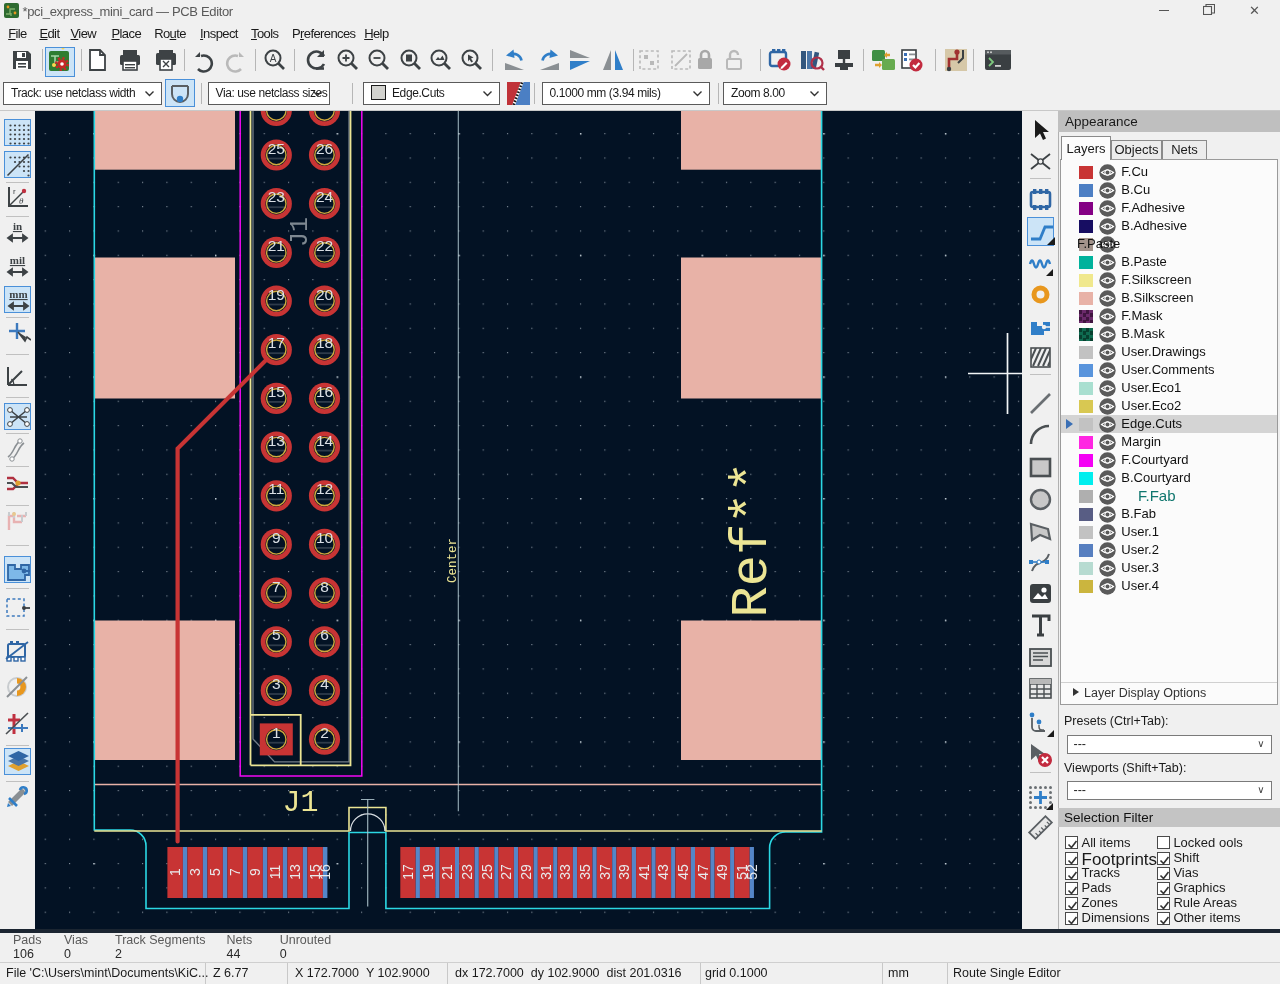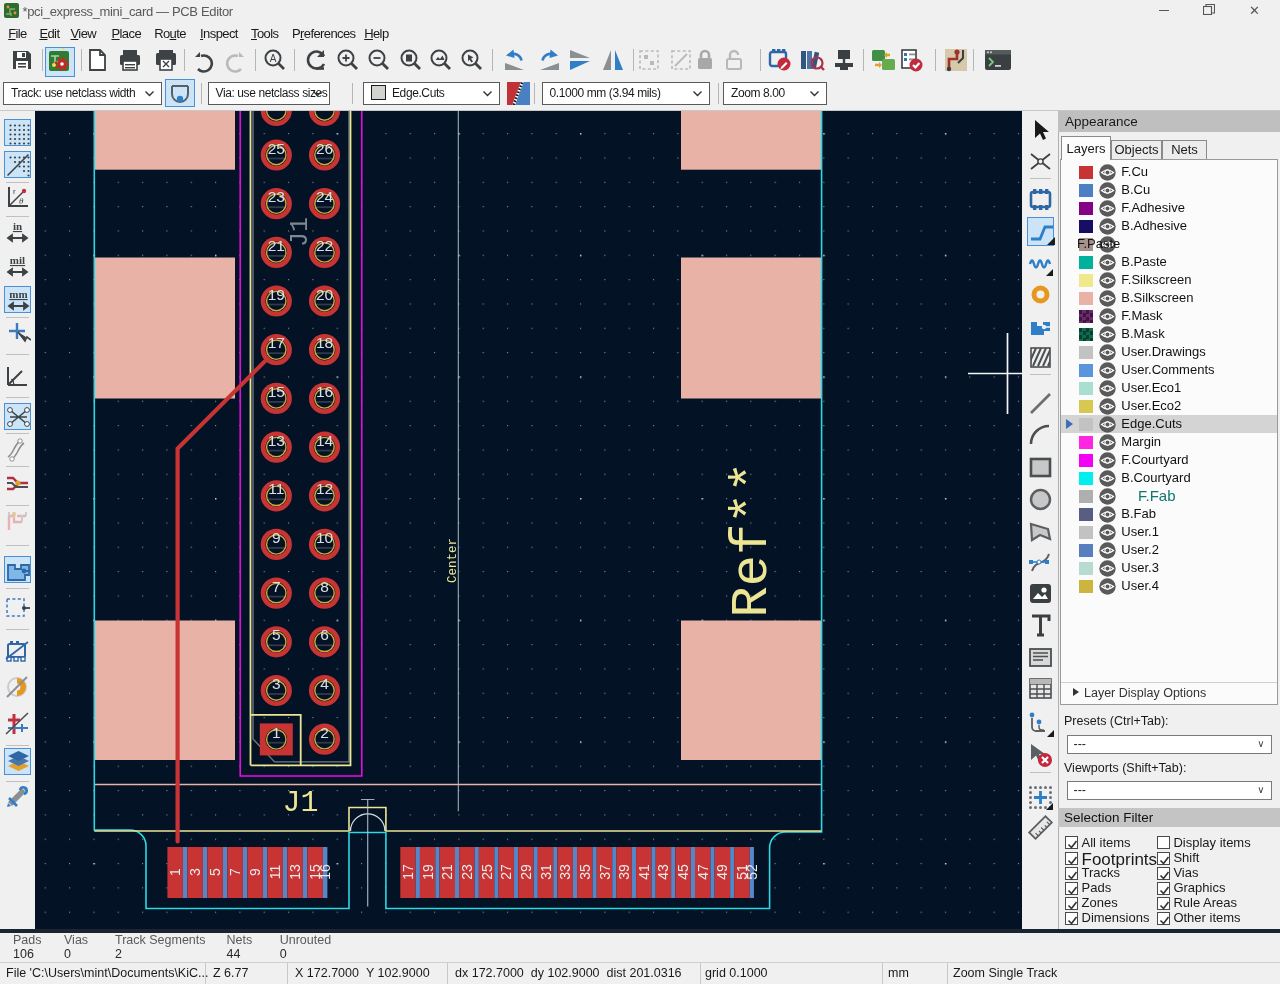--- a/index.html
+++ b/index.html
@@ -962,21 +962,21 @@
 <div style="position:absolute;left:1064px;top:714px;font-size:12.5px;color:#1a1a1a">Presets (Ctrl+Tab):</div>
 <div style="position:absolute;left:1066.5px;top:734.9px;width:205px;height:19px;background:#fff;border:1px solid #7a7a7a;box-sizing:border-box;font-size:12.5px;color:#1a1a1a;line-height:17px;padding-left:6px">---<span style="position:absolute;right:6px;top:-1px;color:#444;font-size:10px">∨</span></div>
 <div style="position:absolute;left:1064px;top:761px;font-size:12.5px;color:#1a1a1a">Viewports (Shift+Tab):</div>
 <div style="position:absolute;left:1066.5px;top:781px;width:205px;height:19px;background:#fff;border:1px solid #7a7a7a;box-sizing:border-box;font-size:12.5px;color:#1a1a1a;line-height:17px;padding-left:6px">---<span style="position:absolute;right:6px;top:-1px;color:#444;font-size:10px">∨</span></div>
 <div style="position:absolute;left:1058px;top:808px;width:222px;height:19px;background:#c4c4c4;font-size:13.5px;color:#111;line-height:19px;padding-left:6px;box-sizing:border-box">Selection Filter</div>
 <div style="position:absolute;left:1065px;top:836px;width:13px;height:13px;background:#fff;border:1px solid #4a4a4a;box-sizing:border-box"><svg width="13" height="13" viewBox="0 0 13 13">
       <path d="M2.5 6.5 L5.5 9.5 L10.5 3" fill="none" stroke="#333" stroke-width="1.6"></path>
     </svg></div>
 <div style="position:absolute;left:1081.5px;top:835px;font-size:13px;color:#1a1a1a">All items</div>
 <div style="position:absolute;left:1157px;top:836px;width:13px;height:13px;background:#fff;border:1px solid #4a4a4a;box-sizing:border-box"></div>
-<div style="position:absolute;left:1173.4px;top:835px;font-size:13px;color:#1a1a1a">Display items</div>
+<div style="position:absolute;left:1173.4px;top:835px;font-size:13px;color:#1a1a1a">Locked ools</div>
 <div style="position:absolute;left:1065px;top:852px;width:13px;height:13px;background:#fff;border:1px solid #4a4a4a;box-sizing:border-box"><svg width="13" height="13" viewBox="0 0 13 13">
       <path d="M2.5 6.5 L5.5 9.5 L10.5 3" fill="none" stroke="#333" stroke-width="1.6"></path>
     </svg></div>
 <div style="position:absolute;left:1081.5px;top:850px;font-size:17px;color:#1a1a1a">Footprints</div>
 <div style="position:absolute;left:1157px;top:852px;width:13px;height:13px;background:#fff;border:1px solid #4a4a4a;box-sizing:border-box"><svg width="13" height="13" viewBox="0 0 13 13">
       <path d="M2.5 6.5 L5.5 9.5 L10.5 3" fill="none" stroke="#333" stroke-width="1.6"></path>
     </svg></div>
 <div style="position:absolute;left:1173.4px;top:850px;font-size:13px;color:#1a1a1a">Shift</div>
 <div style="position:absolute;left:1065px;top:867px;width:13px;height:13px;background:#fff;border:1px solid #4a4a4a;box-sizing:border-box"><svg width="13" height="13" viewBox="0 0 13 13">
       <path d="M2.5 6.5 L5.5 9.5 L10.5 3" fill="none" stroke="#333" stroke-width="1.6"></path>
@@ -1022,18 +1022,18 @@
 <div style="position:absolute;left:226.5px;top:947px;font-size:12.5px;color:#2a2a2a">44</div>
 <div style="position:absolute;left:279.7px;top:933px;font-size:12.5px;color:#5a5a5a">Unrouted</div>
 <div style="position:absolute;left:279.7px;top:947px;font-size:12.5px;color:#2a2a2a">0</div>
 <div style="position:absolute;left:0;top:962px;width:1280px;height:22px;background:#f0f0f0;border-top:1px solid #cfcfcf;box-sizing:border-box"></div>
 <div style="position:absolute;left:6px;top:966px;font-size:12.5px;color:#1a1a1a;white-space:nowrap">File 'C:\Users\mint\Documents\KiC...</div>
 <div style="position:absolute;left:213px;top:966px;font-size:12.5px;color:#1a1a1a;white-space:nowrap">Z 6.77</div>
 <div style="position:absolute;left:295px;top:966px;font-size:12.5px;color:#1a1a1a;white-space:nowrap">X 172.7000&nbsp;&nbsp;Y 102.9000</div>
 <div style="position:absolute;left:455px;top:966px;font-size:12.5px;color:#1a1a1a;white-space:nowrap">dx 172.7000&nbsp;&nbsp;dy 102.9000&nbsp;&nbsp;dist 201.0316</div>
 <div style="position:absolute;left:705px;top:966px;font-size:12.5px;color:#1a1a1a;white-space:nowrap">grid 0.1000</div>
 <div style="position:absolute;left:888px;top:966px;font-size:12.5px;color:#1a1a1a;white-space:nowrap">mm</div>
-<div style="position:absolute;left:953px;top:966px;font-size:12.5px;color:#1a1a1a;white-space:nowrap">Zoom Single Track</div>
+<div style="position:absolute;left:953px;top:966px;font-size:12.5px;color:#1a1a1a;white-space:nowrap">Route Single Editor</div>
 <div style="position:absolute;left:205px;top:963px;width:1px;height:21px;background:#c8c8c8"></div>
 <div style="position:absolute;left:287px;top:963px;width:1px;height:21px;background:#c8c8c8"></div>
 <div style="position:absolute;left:447px;top:963px;width:1px;height:21px;background:#c8c8c8"></div>
 <div style="position:absolute;left:700px;top:963px;width:1px;height:21px;background:#c8c8c8"></div>
 <div style="position:absolute;left:882px;top:963px;width:1px;height:21px;background:#c8c8c8"></div>
 <div style="position:absolute;left:947px;top:963px;width:1px;height:21px;background:#c8c8c8"></div>
 </body></html>

